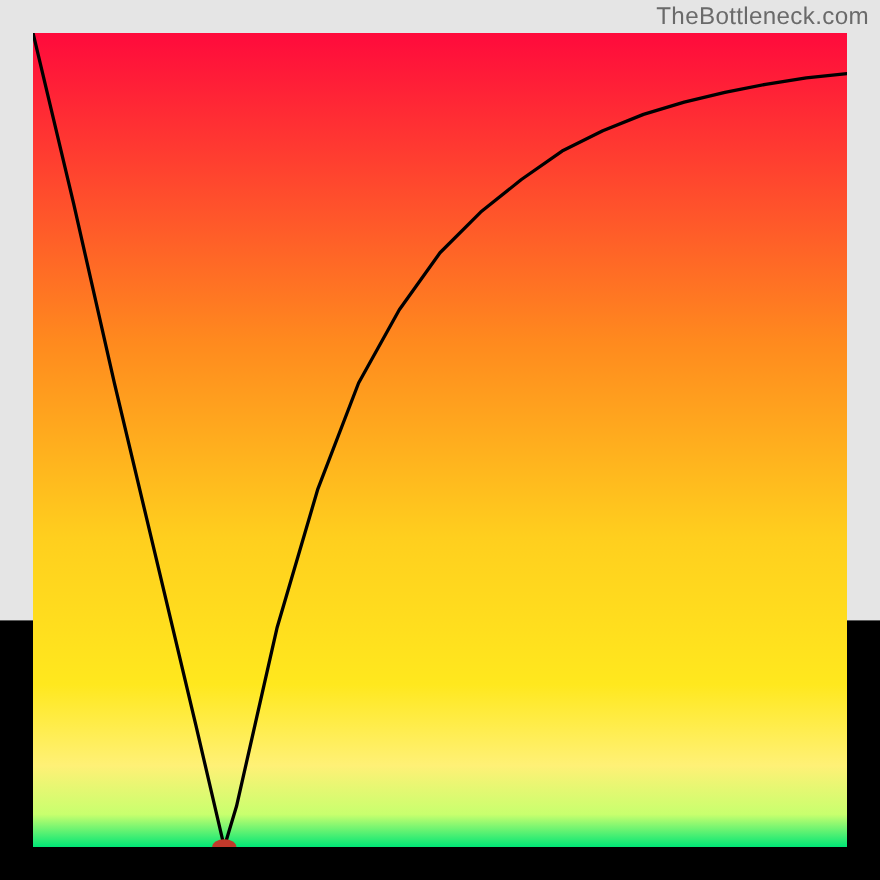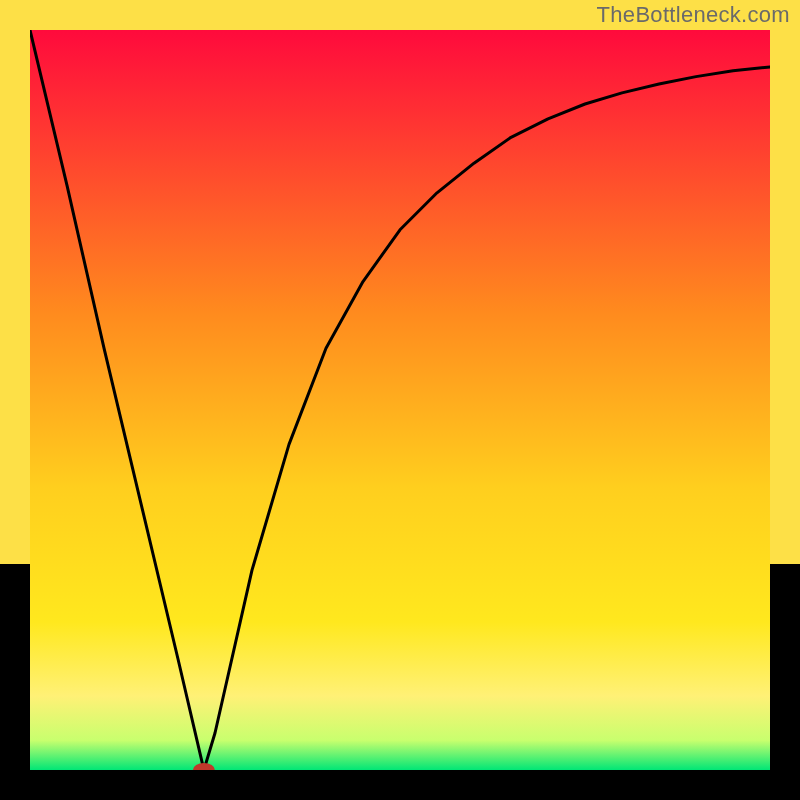--- a/index.html
+++ b/index.html
@@ -8,21 +8,21 @@
     width: 800px;
     height: 800px;
     overflow: hidden;
     background: #000;
     font-family: Arial, Helvetica, sans-serif;
   }
   .frame {
     position: relative;
     width: 800px;
     height: 564px;
-    background: #fde047;
+    background: #e5e5e5;
   }
   .watermark {
     position: absolute;
     top: 2px;
     right: 10px;
     color: #6a6a6a;
     font-size: 22px;
     font-weight: 500;
     letter-spacing: 0.3px;
     z-index: 10;

